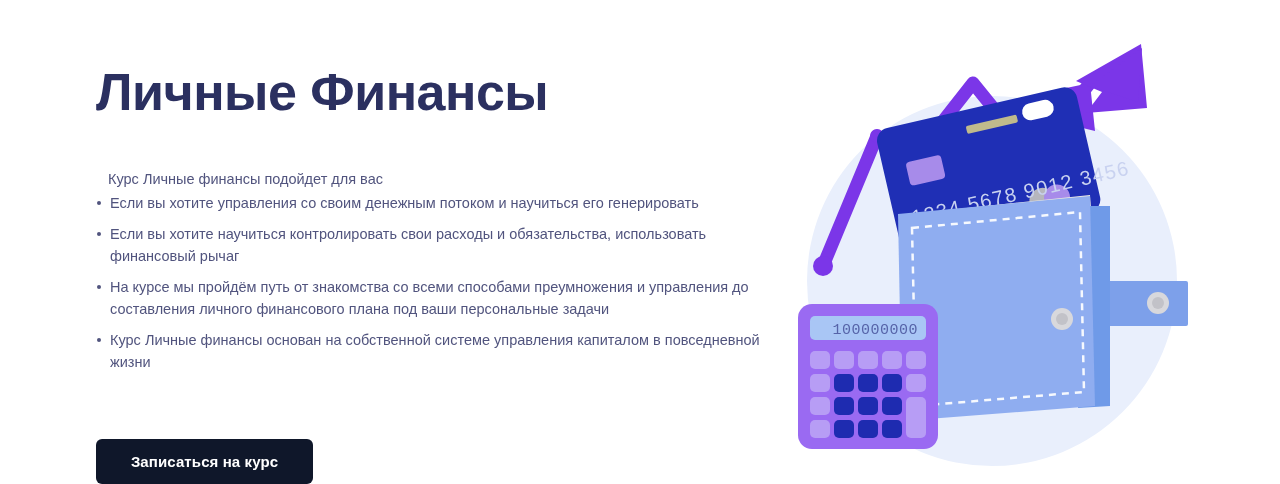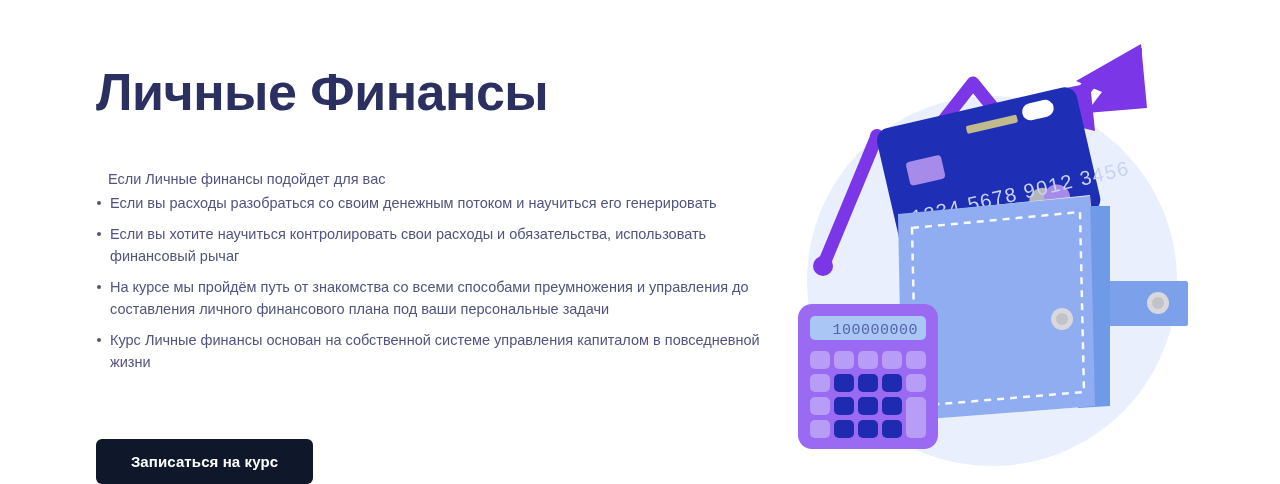--- a/index.html
+++ b/index.html
@@ -123,26 +123,26 @@
 </style>
 </head>
 <body>
 
 <div class="page">
 
   <div class="content">
 
     <h1 class="hero-title">Личные Финансы</h1>
 
-    <p class="lead-text">Если Личные финансы подойдет для вас</p>
+    <p class="lead-text">Курс Личные финансы подойдет для вас</p>
 
     <ul class="bullet-list">
       <li class="bullet-item">
         <span class="bullet-dot"></span>
-        <span>Если вы расходы разобраться со своим денежным потоком и научиться его генерировать</span>
+        <span>Если вы хотите управления со своим денежным потоком и научиться его генерировать</span>
       </li>
       <li class="bullet-item">
         <span class="bullet-dot"></span>
         <span>Если вы хотите научиться контролировать свои расходы и обязательства, использовать финансовый рычаг</span>
       </li>
       <li class="bullet-item">
         <span class="bullet-dot"></span>
         <span>На курсе мы пройдём путь от знакомства со всеми способами преумножения и управления до составления личного финансового плана под ваши персональные задачи</span>
       </li>
       <li class="bullet-item">

